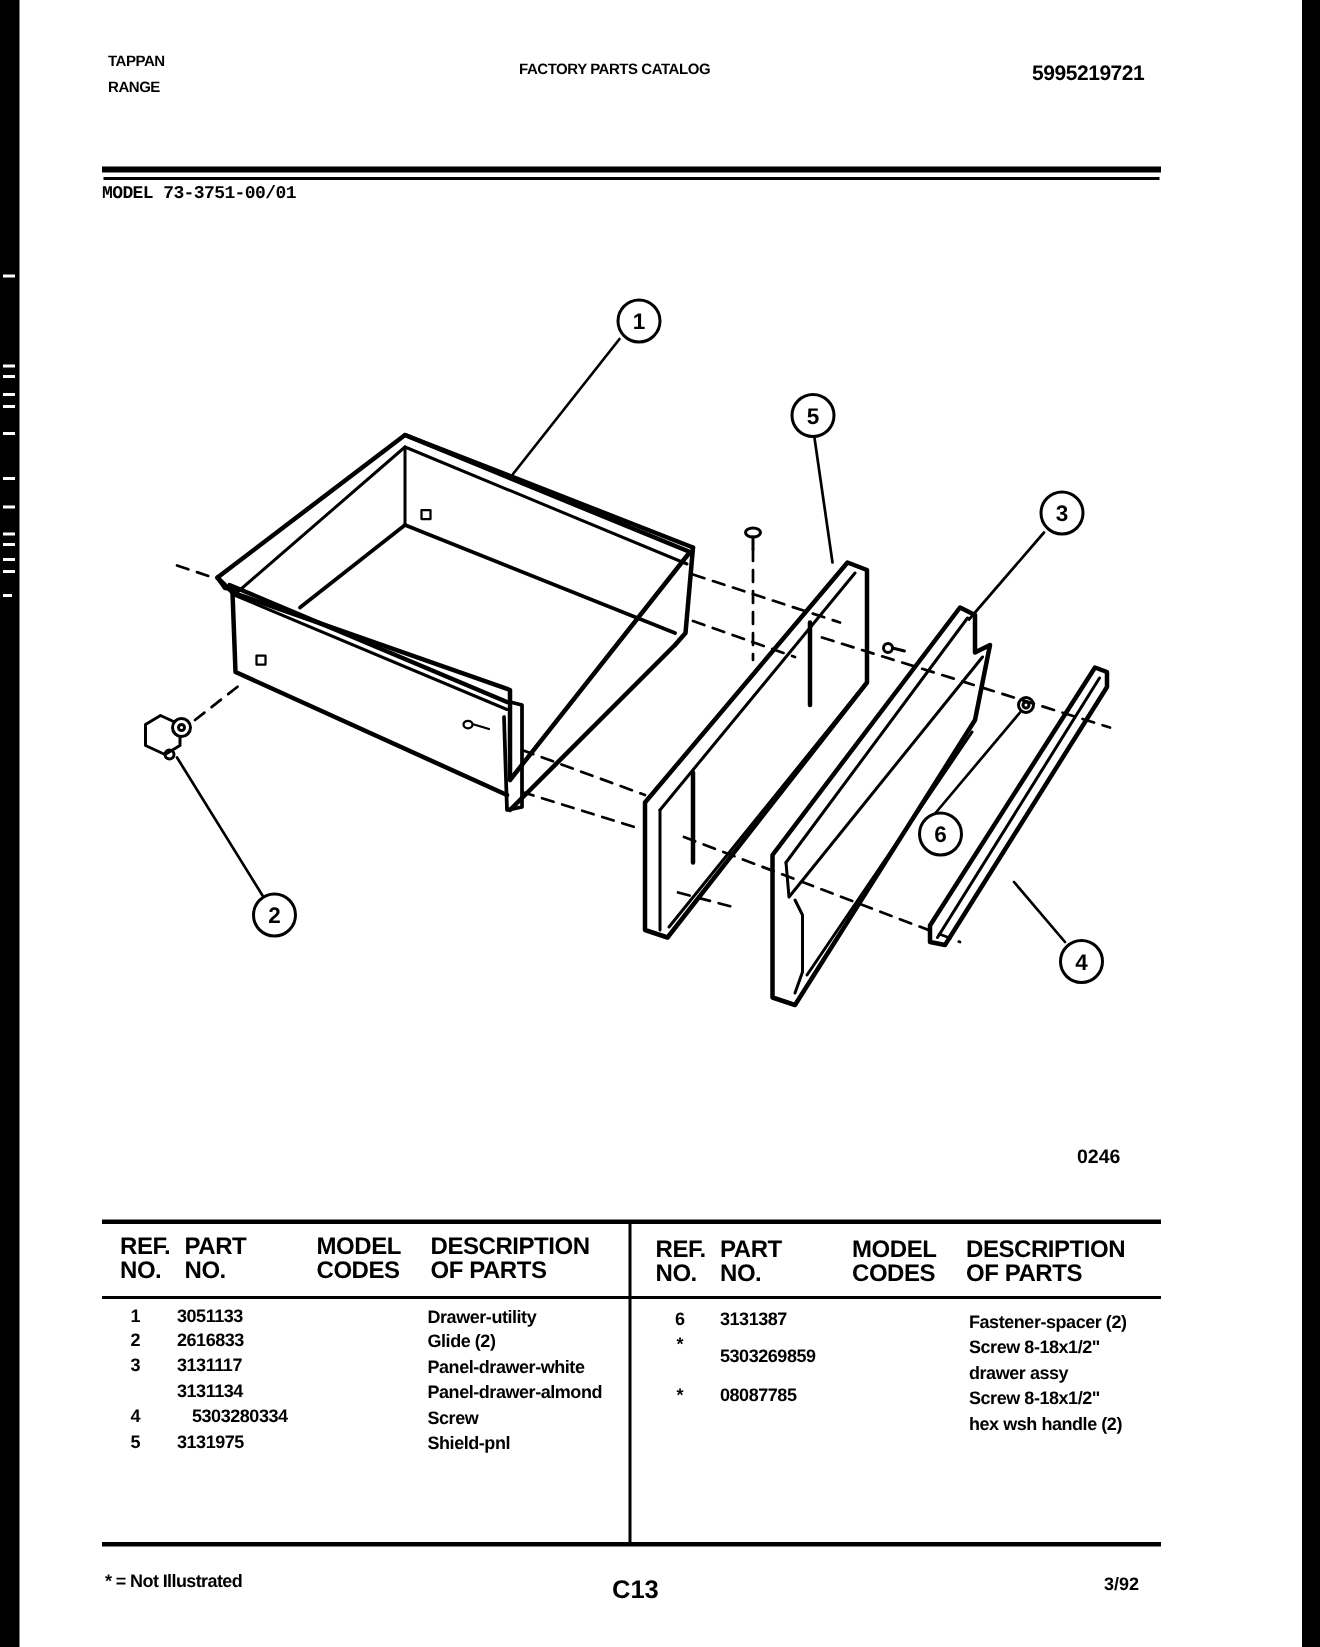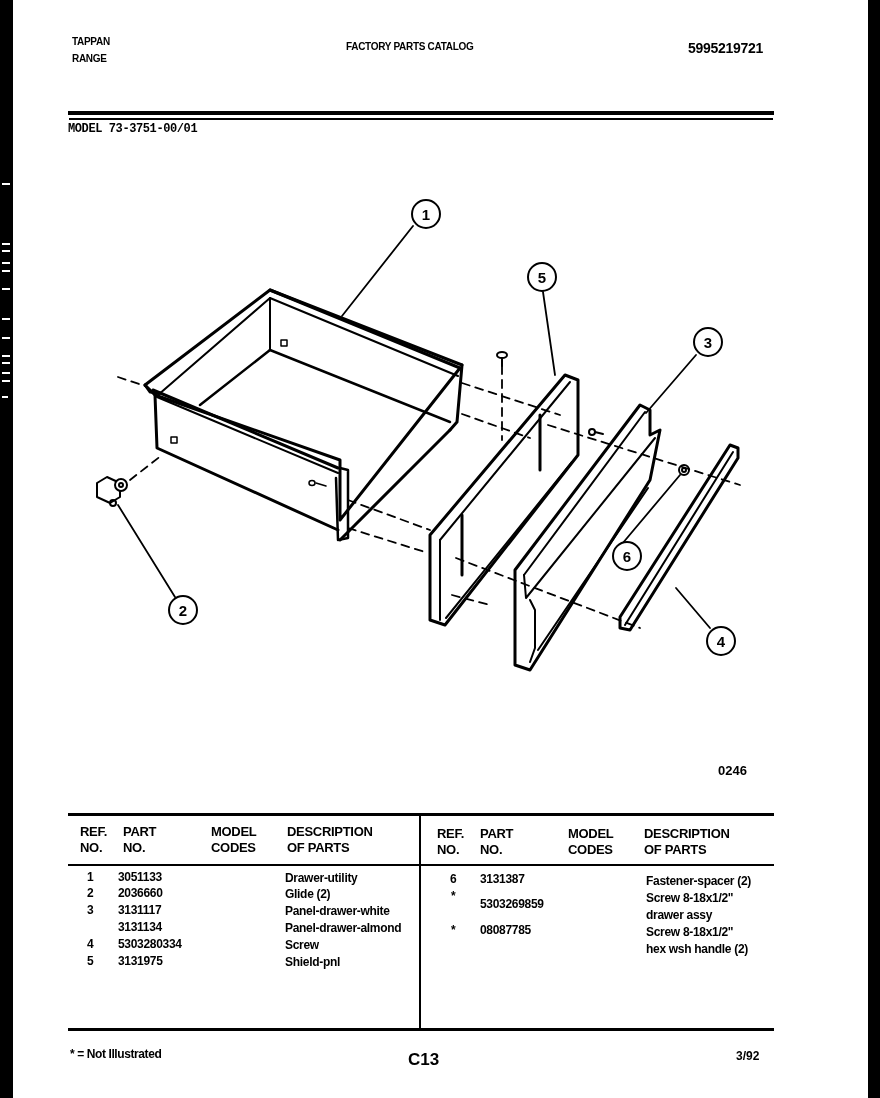--- a/index.html
+++ b/index.html
@@ -25,21 +25,21 @@
     position: absolute; left: 68px; top: 111px; width: 706px; height: 4px;
     background: #000; box-shadow: 0 6px 0 -1px #000;
   }
   .model { position: absolute; left: 68px; top: 122px; font-weight: bold; font-size: 12px; letter-spacing: -0.4px; font-family: Liberation Mono, monospace; }
   .diagram { position: absolute; left: 0; top: 0; width: 880px; height: 800px; }
   .fig-code { position: absolute; left: 718px; top: 763px; font-weight: bold; font-size: 13px; }
   .table-top { position: absolute; left: 68px; top: 813px; width: 706px; height: 3px; background: #000; }
   .table-mid { position: absolute; left: 68px; top: 864px; width: 706px; height: 2px; background: #000; }
   .table-bot { position: absolute; left: 68px; top: 1028px; width: 706px; height: 3px; background: #000; }
   .table-div { position: absolute; left: 419px; top: 815px; width: 2px; height: 214px; background: #000; }
-  .th { position: absolute; font-weight: bold; font-size: 13px; line-height: 16px; letter-spacing: -0.3px; }
+  .th { position: absolute; font-weight: bold; font-size: 16px; line-height: 16px; letter-spacing: -0.3px; }
   .cell { position: absolute; font-weight: bold; font-size: 12px; line-height: 17px; letter-spacing: -0.3px; white-space: nowrap; }
   .foot-note { position: absolute; left: 70px; top: 1047px; font-weight: bold; font-size: 12px; letter-spacing: -0.4px; }
   .foot-page { position: absolute; left: 408px; top: 1050px; font-weight: bold; font-size: 17px; }
   .foot-date { position: absolute; left: 736px; top: 1049px; font-weight: bold; font-size: 12px; }
   .callout text { font-family: "Liberation Sans", sans-serif; font-weight: bold; font-size: 15px; }
 </style>
 </head>
 <body>
 
 <div class="scan-left">
@@ -221,36 +221,36 @@
 </div>
 
 <div>
   <div>
     <span class="cell" style="left:87px;top:869px">1</span>
     <span class="cell" style="left:118px;top:869px">3051133</span>
     <span class="cell" style="left:285px;top:870px">Drawer-utility</span>
   </div>
   <div>
     <span class="cell" style="left:87px;top:885px">2</span>
-    <span class="cell" style="left:118px;top:885px">2036660</span>
+    <span class="cell" style="left:118px;top:885px">2616833</span>
     <span class="cell" style="left:285px;top:886px">Glide (2)</span>
   </div>
   <div>
     <span class="cell" style="left:87px;top:902px">3</span>
     <span class="cell" style="left:118px;top:902px">3131117</span>
     <span class="cell" style="left:285px;top:903px">Panel-drawer-white</span>
   </div>
   <div>
     <span class="cell" style="left:87px;top:919px"></span>
     <span class="cell" style="left:118px;top:919px">3131134</span>
     <span class="cell" style="left:285px;top:920px">Panel-drawer-almond</span>
   </div>
   <div>
     <span class="cell" style="left:87px;top:936px">4</span>
-    <span class="cell" style="left:118px;top:936px">5303280334</span>
+    <span class="cell" style="left:128px;top:936px">5303280334</span>
     <span class="cell" style="left:285px;top:937px">Screw</span>
   </div>
   <div>
     <span class="cell" style="left:87px;top:953px">5</span>
     <span class="cell" style="left:118px;top:953px">3131975</span>
     <span class="cell" style="left:285px;top:954px">Shield-pnl</span>
   </div>
 </div>
 
 <div>

